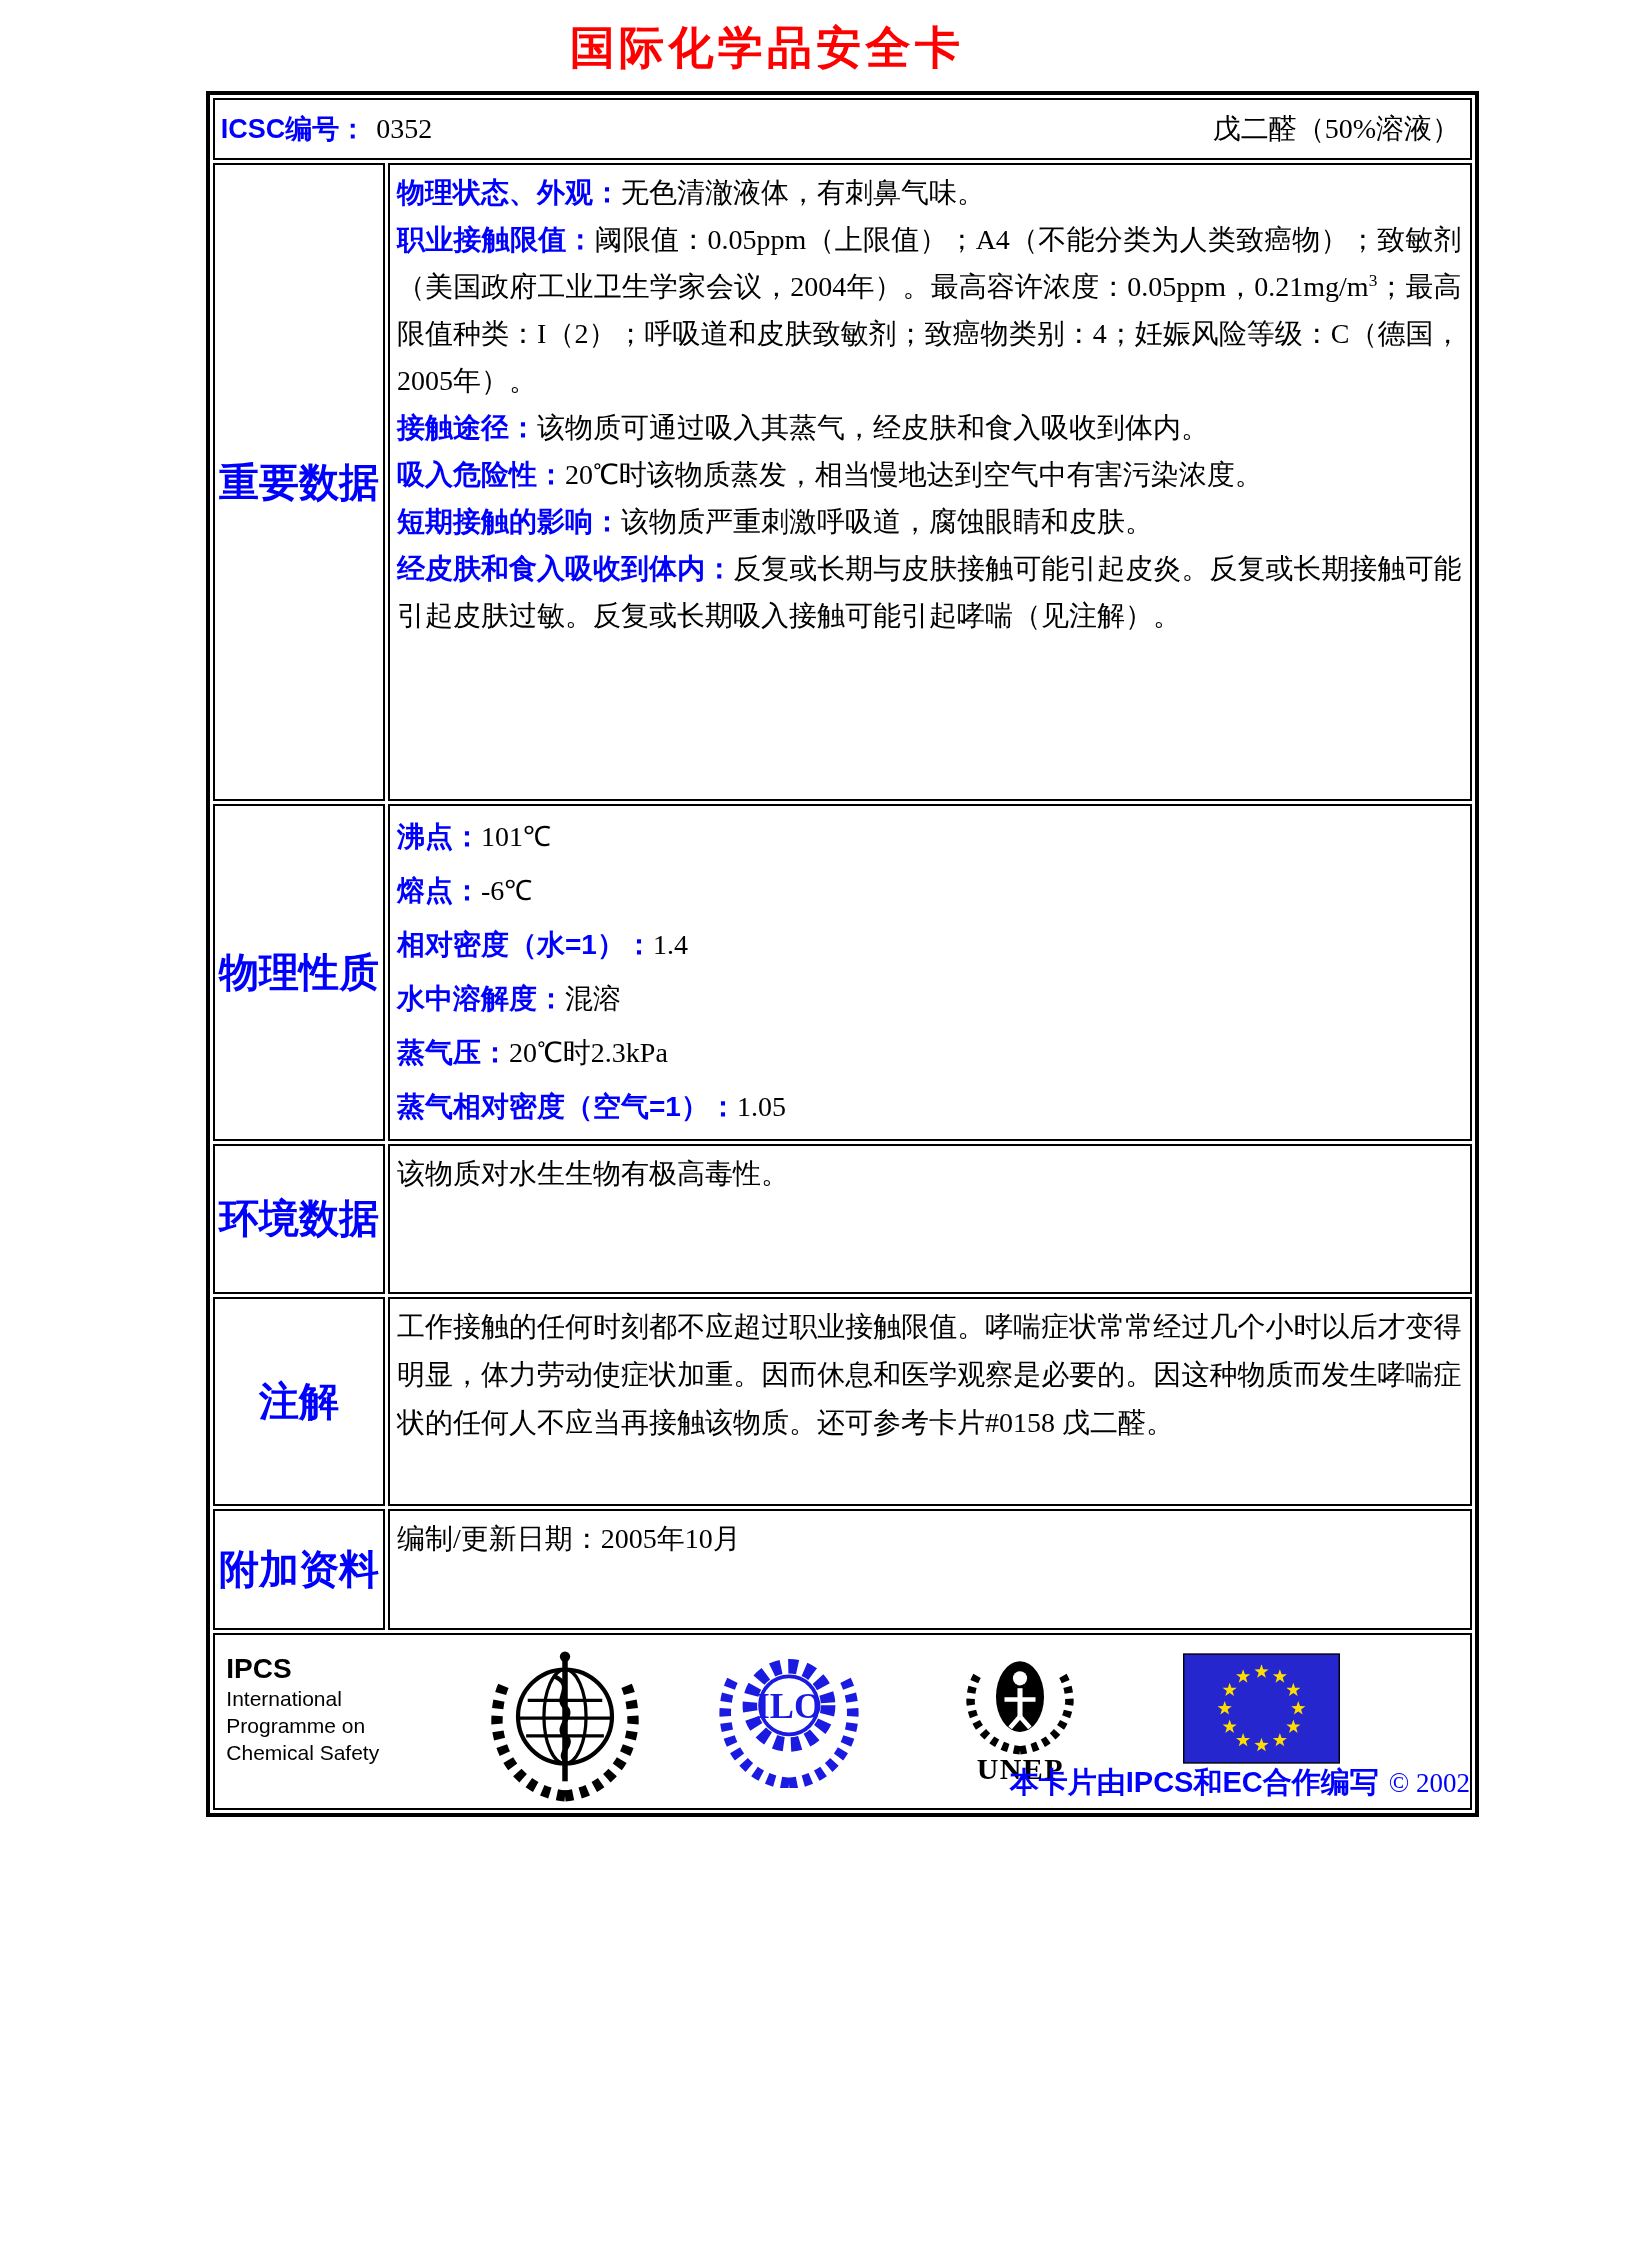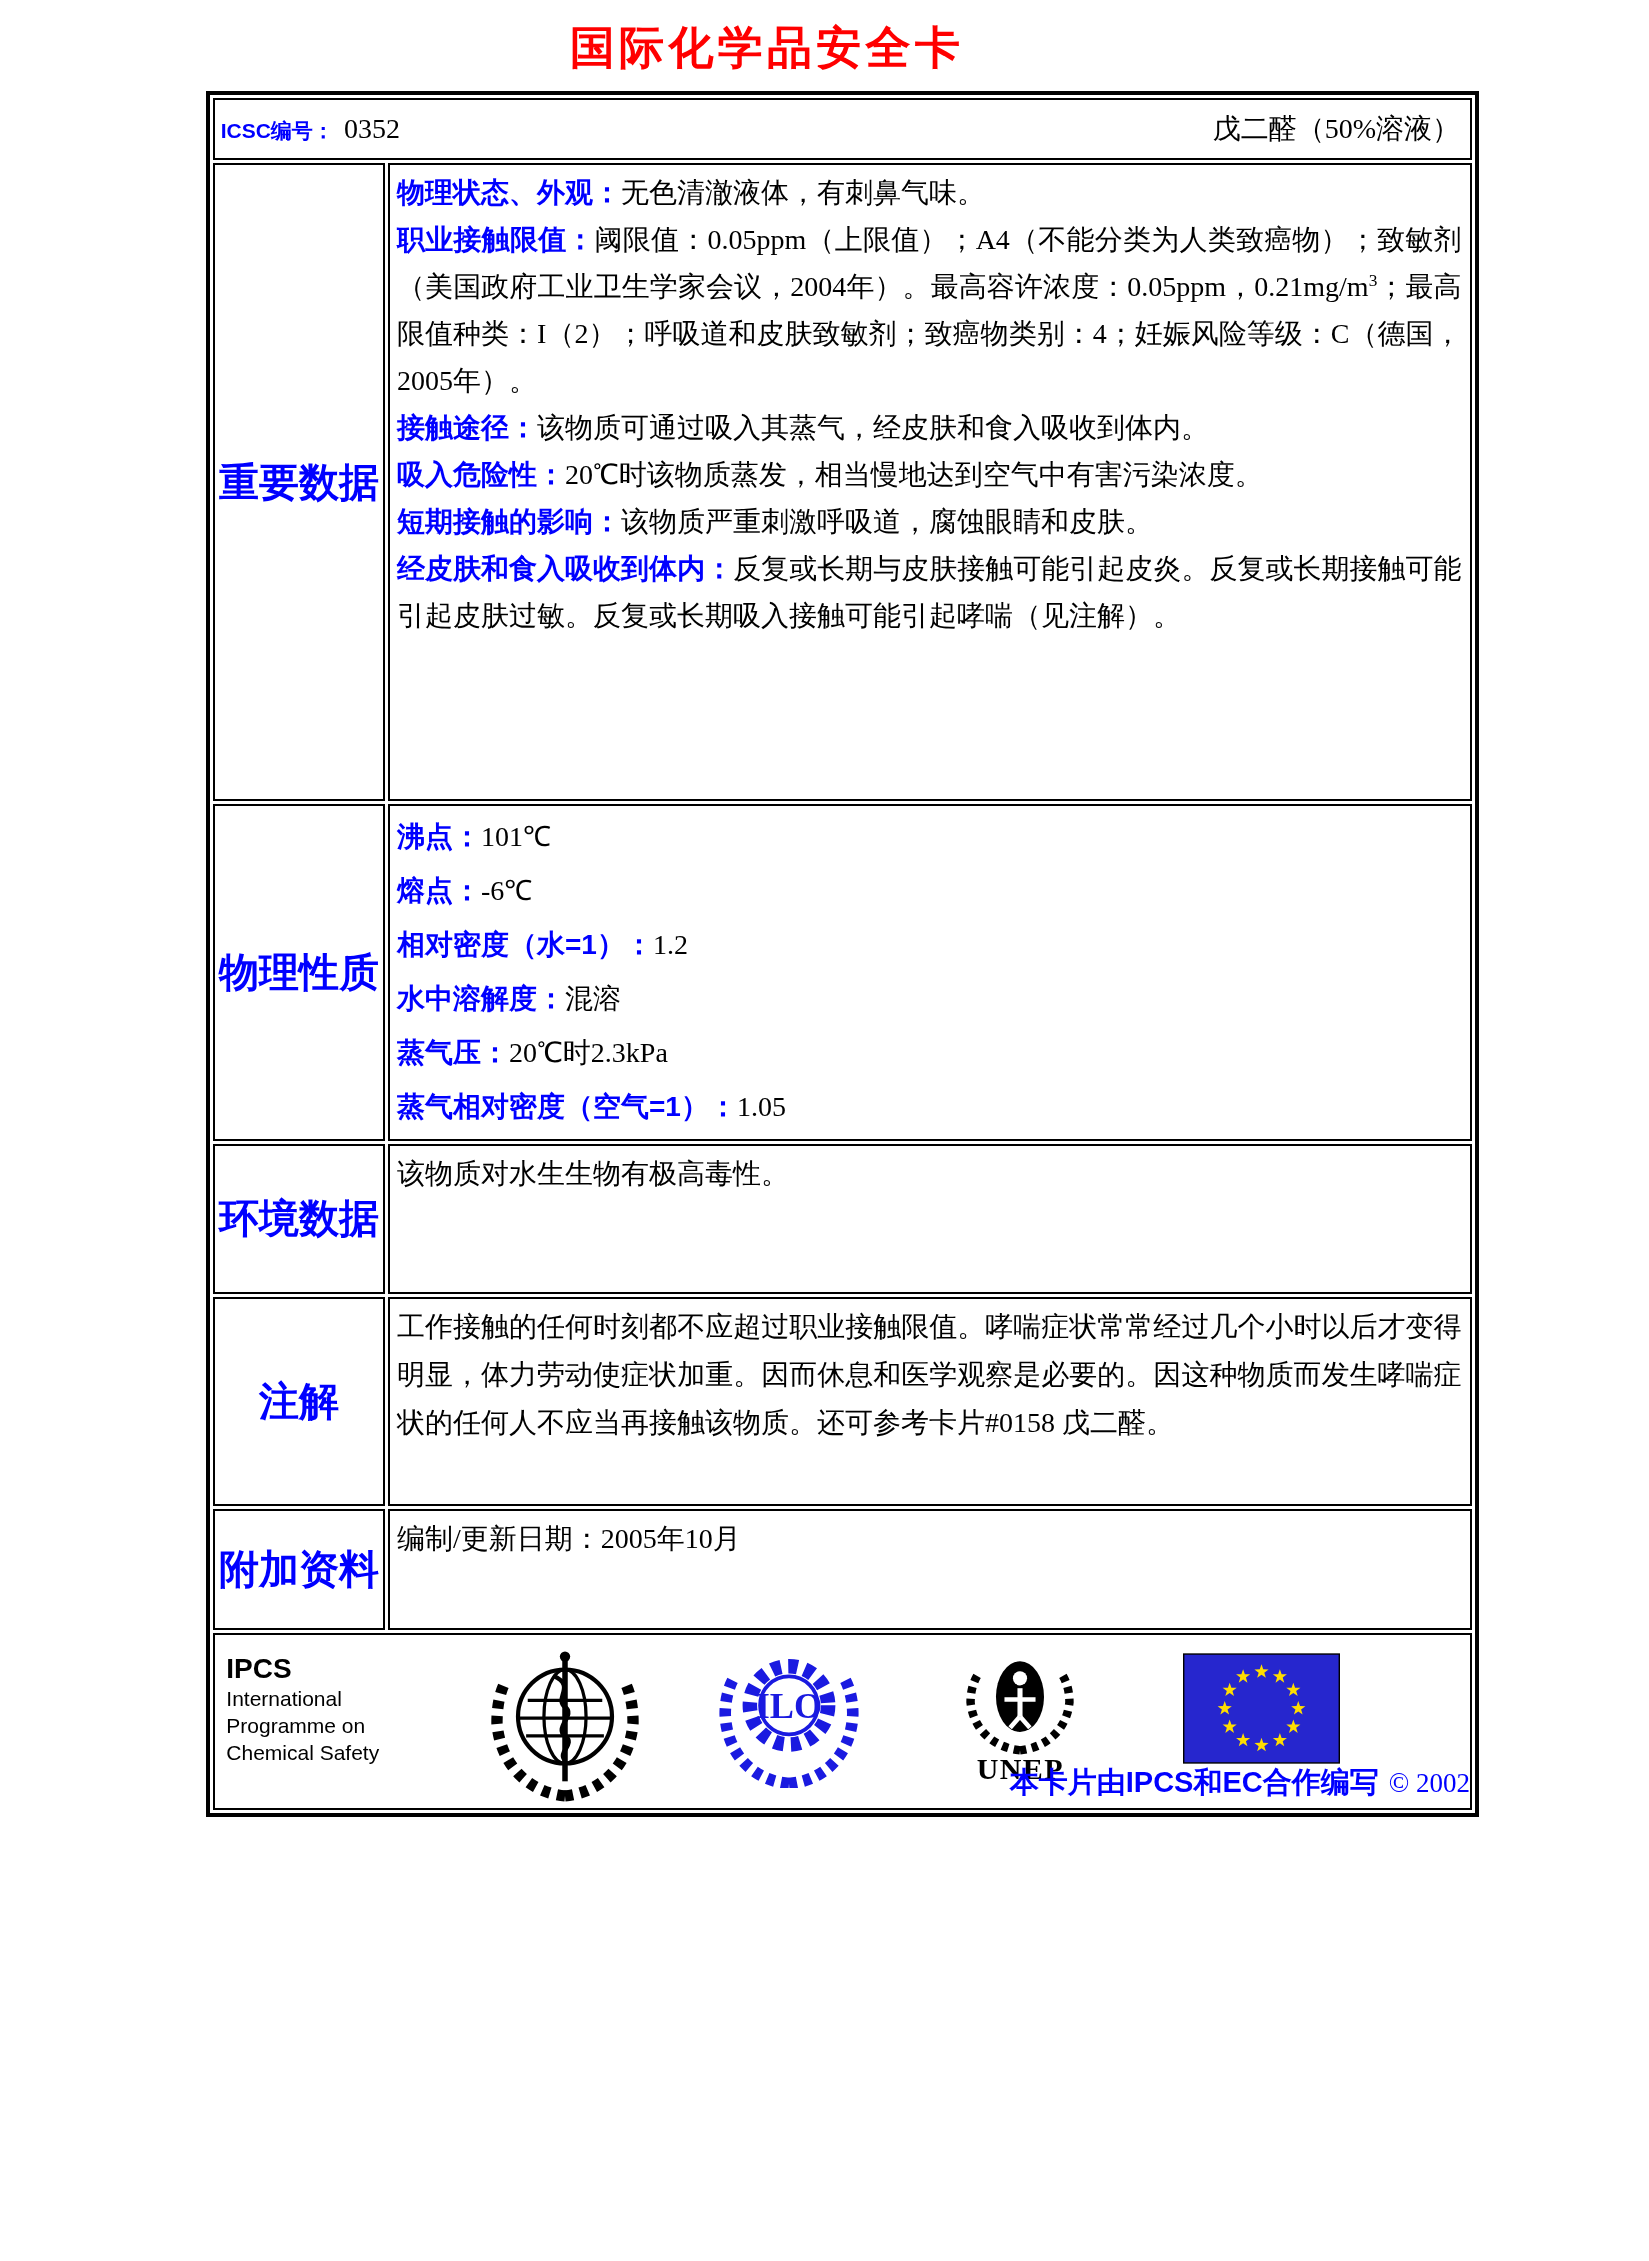--- a/index.html
+++ b/index.html
@@ -34,21 +34,21 @@
   .run-label {
     color:var(--label-blue,#00f);
     font-family:"Liberation Sans", sans-serif; font-weight:bold;
   }
   .content-cell sup { font-size:0.62em; line-height:0; }
   .row-header td { height:62px; vertical-align:middle; }
   .header-flex {
     display:flex; justify-content:space-between; align-items:center;
     padding:0 10px 0 5.7px; font-size:28px;
   }
-  .header-left .run-label { font-size:21px; }
+  .header-left .run-label { font-size:27px; }
   .icsc-number { margin-left:10px; }
   .row-important .content-cell { height:638px; }
   .row-physical  .content-cell { height:332px; }
   .row-env       .content-cell { height:150px; }
   .row-notes     .content-cell { height:209px; }
   .row-additional .content-cell { height:121px; }
   .logos-cell { height:177px; position:relative; padding:7px 14px 0 11.3px; }
   .logos-flex { display:flex; align-items:flex-start; }
   .ipcs-block { margin-top:10px; width:213px; font-family:"Liberation Sans", sans-serif; }
   .ipcs-acronym { font-size:28px; font-weight:bold; line-height:33px; }
@@ -103,21 +103,21 @@
           <p><span class="run-label">短期接触的影响：</span><span>该物质严重刺激呼吸道，腐蚀眼睛和皮肤。</span></p>
           <p><span class="run-label">经皮肤和食入吸收到体内：</span><span>反复或长期与皮肤接触可能引起皮炎。反复或长期接触可能引起皮肤过敏。反复或长期吸入接触可能引起哮喘（见注解）。</span></p>
         </td>
   </tr>
 
   <tr class="row-physical">
     <td class="label-cell">物理性质</td>
     <td class="content-cell">
           <p><span class="run-label">沸点：</span><span>101℃</span></p>
           <p><span class="run-label">熔点：</span><span>-6℃</span></p>
-          <p><span class="run-label">相对密度（水=1）：</span><span>1.2</span></p>
+          <p><span class="run-label">相对密度（水=1）：</span><span>1.4</span></p>
           <p><span class="run-label">水中溶解度：</span><span>混溶</span></p>
           <p><span class="run-label">蒸气压：</span><span>20℃时2.3kPa</span></p>
           <p><span class="run-label">蒸气相对密度（空气=1）：</span><span>1.05</span></p>
         </td>
   </tr>
 
   <tr class="row-env">
     <td class="label-cell">环境数据</td>
     <td class="content-cell">
           <p><span>该物质对水生生物有极高毒性。</span></p>

